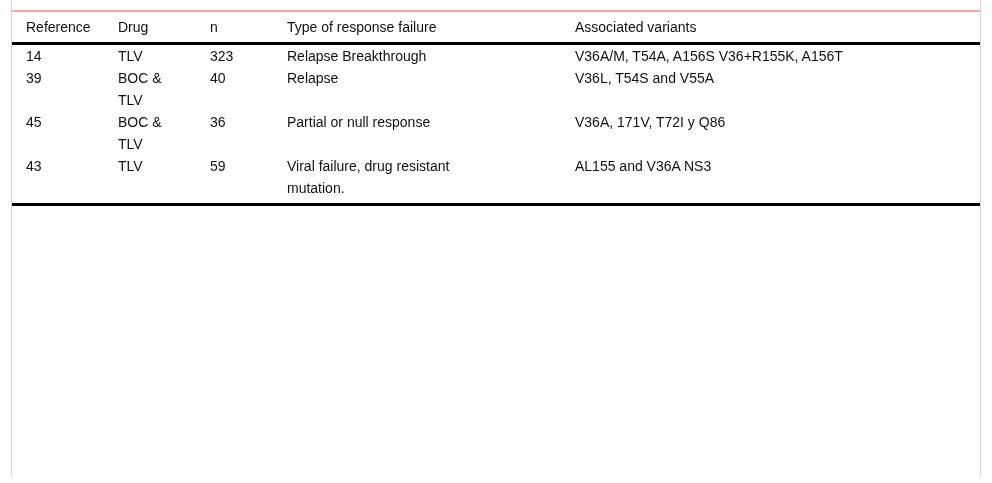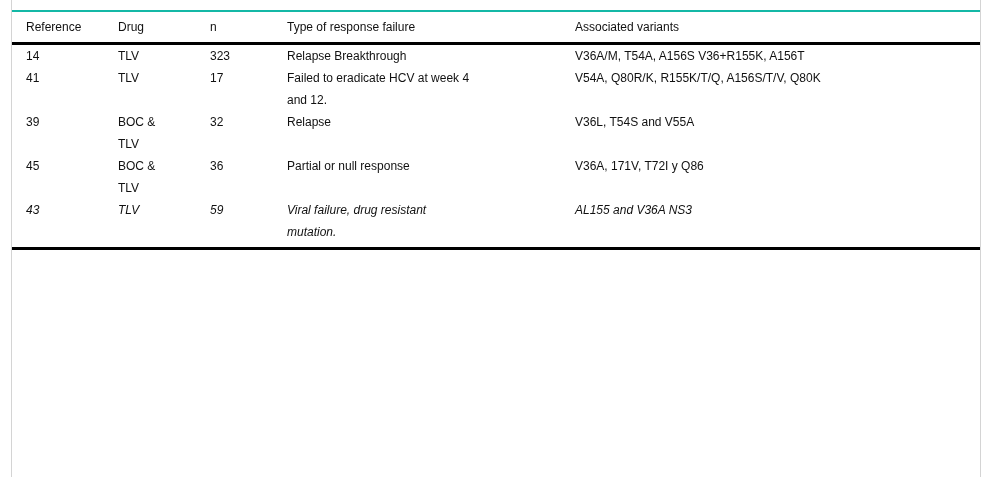--- a/index.html
+++ b/index.html
@@ -21,23 +21,23 @@
     width: 968px;
     height: 477px;
     border-left: 1px solid #d4d4d4;
     border-right: 1px solid #d4d4d4;
   }
   table.study-table {
     width: 968px;
     margin-top: 10px;
     border-collapse: collapse;
     table-layout: fixed;
-    border-top: 2px solid #14b8a6;
+    border-top: 2px solid #fca5a5;
     border-bottom: 3px solid #000000;
-    font-size: 12px;
+    font-size: 14px;
     line-height: 22px;
     color: #111111;
   }
   col.c-ref  { width: 106px; }
   col.c-drug { width: 92px; }
   col.c-n    { width: 77px; }
   col.c-type { width: 288px; }
   col.c-var  { width: 405px; }
   thead th {
     font-weight: normal;
@@ -53,21 +53,20 @@
   tbody td:first-child {
     padding-left: 14px;
   }
   tbody td {
     padding: 0;
     vertical-align: top;
     white-space: pre-line;
   }
   tbody tr:last-child td {
     padding-bottom: 4px;
-    font-style: italic;
   }
 </style>
 </head>
 <body>
 
 <div class="table-frame">
   <table class="study-table">
     <colgroup>
       <col class="c-ref">
       <col class="c-drug">
@@ -88,34 +87,26 @@
   <tr>
     <td>14</td>
     <td>TLV</td>
     <td>323</td>
     <td>Relapse Breakthrough</td>
     <td>V36A/M, T54A, A156S V36+R155K, A156T</td>
   </tr>
 
 
 
-  <tr>
-    <td>41</td>
-    <td>TLV</td>
-    <td>17</td>
-    <td>Failed to eradicate HCV at week 4
-and 12.</td>
-    <td>V54A, Q80R/K, R155K/T/Q, A156S/T/V, Q80K</td>
-  </tr>
 
   <tr>
     <td>39</td>
     <td>BOC &amp;
 TLV</td>
-    <td>32</td>
+    <td>40</td>
     <td>Relapse</td>
     <td>V36L, T54S and V55A</td>
   </tr>
 
   <tr>
     <td>45</td>
     <td>BOC &amp;
 TLV</td>
     <td>36</td>
     <td>Partial or null response</td>

